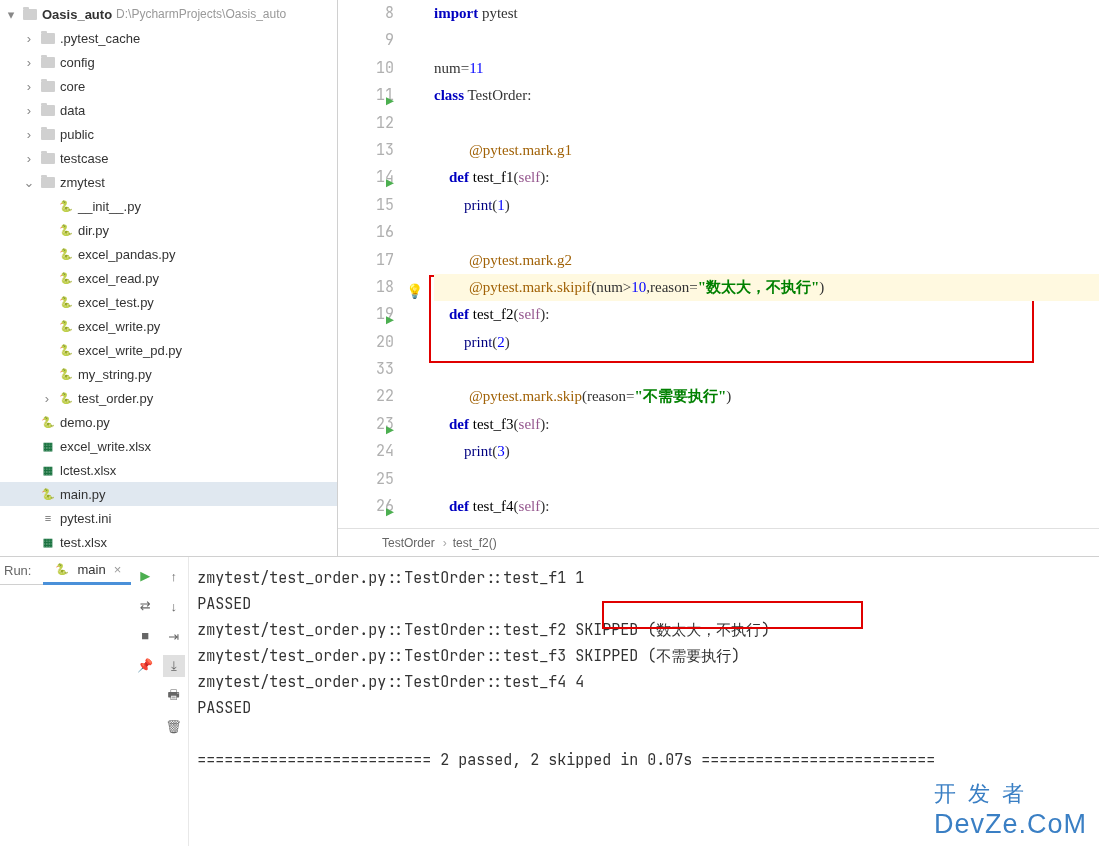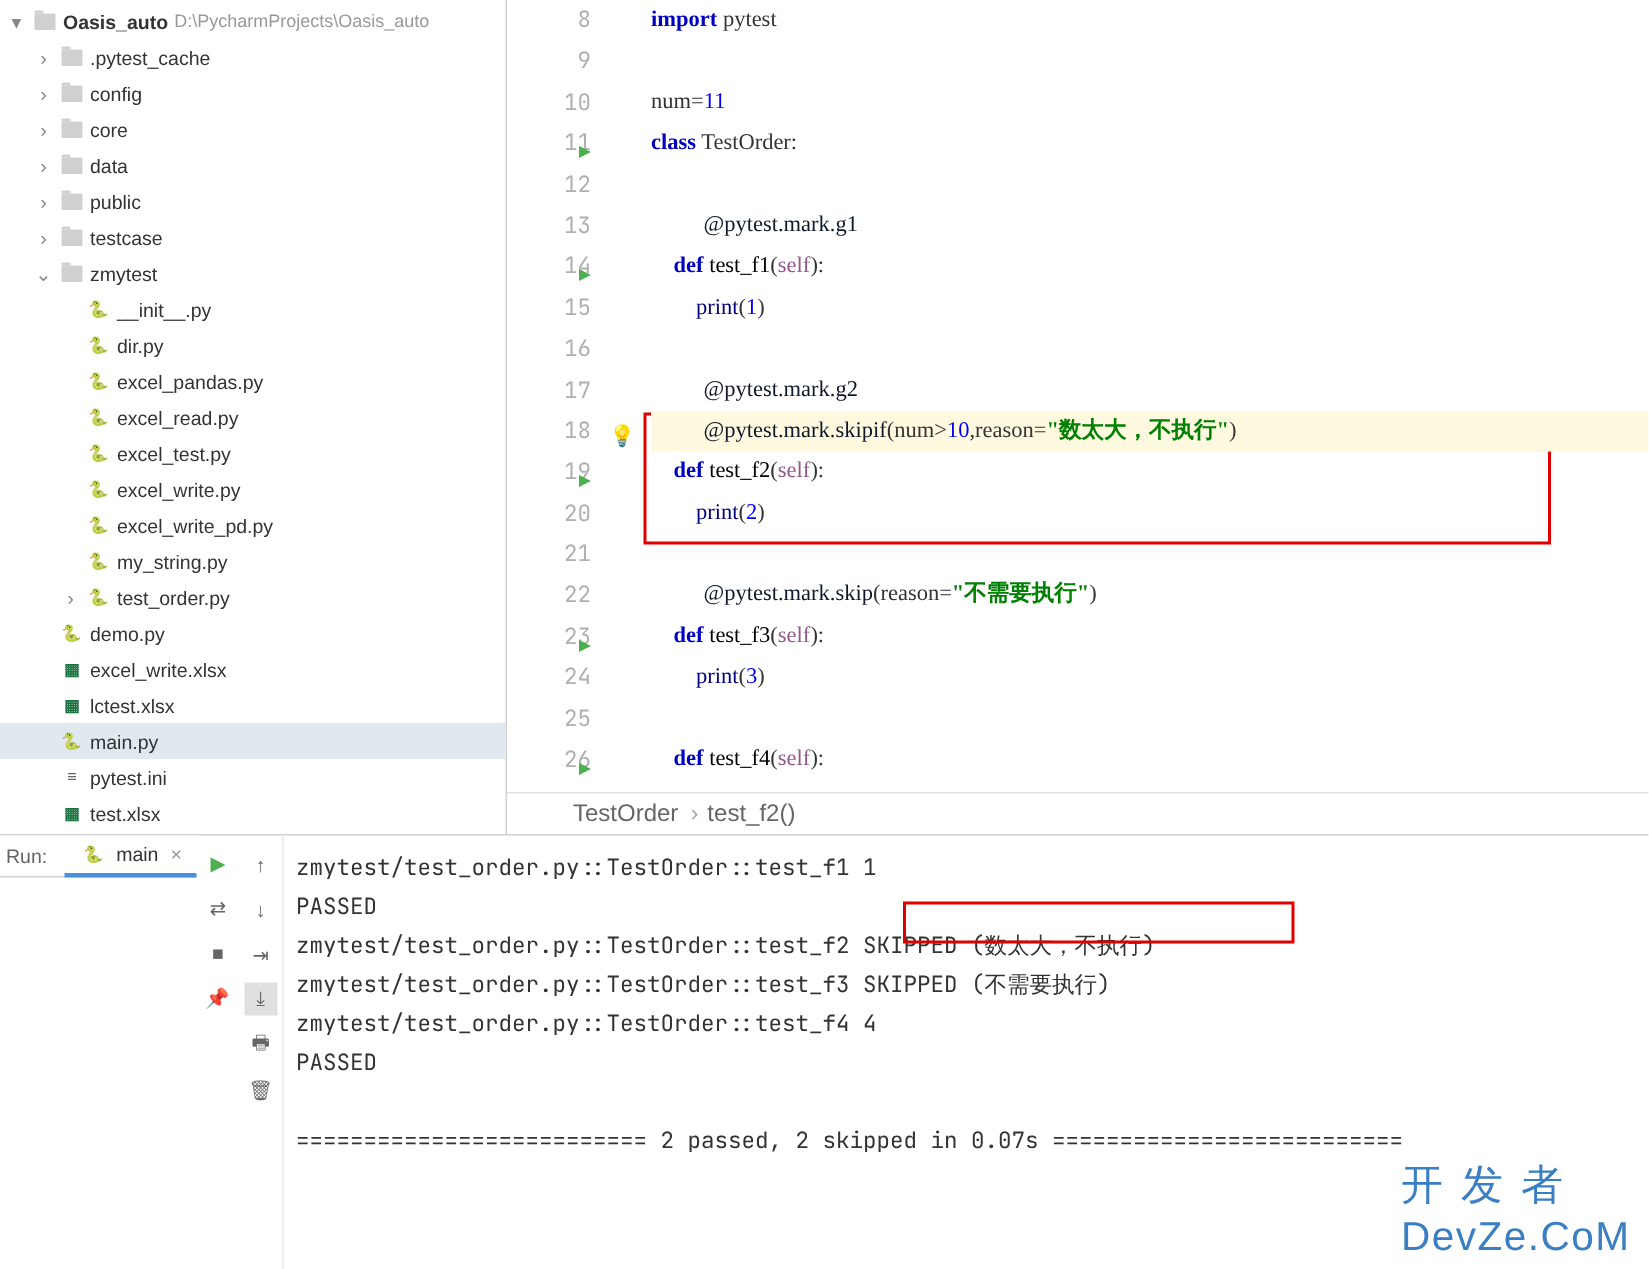--- a/index.html
+++ b/index.html
@@ -24,49 +24,49 @@
 .editor-pane { flex: 1; display: flex; flex-direction: column; background: #fff; }
 .editor-body { flex: 1; display: flex; overflow: hidden; font-family: "JetBrains Mono", Consolas, monospace; font-size: 15px; }
 .gutter { width: 66px; text-align: right; color: #b0b0b0; padding-right: 10px; user-select: none; }
 .gutter-line { height: 27.4px; line-height: 27.4px; position: relative; }
 .run-marker { position: absolute; left: 48px; top: 6px; color: #4caf50; font-size: 13px; }
 .code-area { flex: 1; position: relative; padding-left: 30px; }
 .code-line { height: 27.4px; line-height: 27.4px; white-space: pre; position: relative; font-family: Liberation Serif, serif; }
 .code-line.highlighted { background: #fff9e0; }
 .bulb { position: absolute; left: -28px; top: 4px; color: #f0a020; font-size: 14px; }
 .kw { color: #0000c0; font-weight: bold; }
-.dec { color: #0f172a; padding-left: 20px; }
+.dec { color: #a16207; padding-left: 20px; }
 .fn { color: #000; }
 .self { color: #94558d; }
 .num { color: #0000ff; }
 .str { color: #008000; font-weight: bold; }
 .builtin { color: #000080; }
 .redbox1 { position: absolute; border: 2px solid #e00000; left: 25px; top: 275px; width: 605px; height: 88px; pointer-events: none; }
 
-.breadcrumb { height: 28px; border-top: 1px solid #e0e0e0; display: flex; align-items: center; padding-left: 44px; font-size: 16px; color: #666; }
+.breadcrumb { height: 28px; border-top: 1px solid #e0e0e0; display: flex; align-items: center; padding-left: 44px; font-size: 12px; color: #666; }
 .breadcrumb span { margin-right: 2px; }
 .breadcrumb .sep { color: #aaa; margin: 0 6px; }
 
 .bottom-pane { flex: 1; display: flex; flex-direction: row; }
 .run-tab-bar { height: 28px; display: flex; align-items: center; border-bottom: 1px solid #d0d0d0; padding-left: 4px; background: #fff; }
 .run-label { color: #666; margin-right: 12px; }
 .run-tab { display: flex; align-items: center; height: 28px; padding: 0 10px; border-bottom: 3px solid #4a90d9; }
 .run-tab .icon-py { margin-right: 6px; }
 .run-tab-close { margin-left: 8px; color: #999; cursor: pointer; }
 
 .console-area { flex: 1; display: flex; }
 .console-toolbar-left { width: 28px; display: flex; flex-direction: column; align-items: center; padding-top: 8px; gap: 10px; color: #666; }
 .console-toolbar-left div { cursor: pointer; height: 20px; display: flex; align-items: center; justify-content: center; }
 .console-toolbar-right { width: 30px; display: flex; flex-direction: column; align-items: center; padding-top: 8px; gap: 8px; color: #666; border-right: 1px solid #e8e8e8; }
 .console-toolbar-right div { cursor: pointer; height: 22px; display: flex; align-items: center; justify-content: center; width: 22px; }
 .console-output { flex: 1; font-family: "JetBrains Mono", Consolas, monospace; font-size: 15px; padding: 8px 0 0 8px; line-height: 26px; white-space: pre; position: relative; color: #333; }
 .redbox2 { position: absolute; border: 2px solid #e00000; left: 413px; top: 44px; width: 261px; height: 28px; pointer-events: none; }
 
 .watermark { position: absolute; right: 12px; bottom: 6px; text-align: left; font-family: "Microsoft YaHei", sans-serif; pointer-events: none; }
-.watermark .cn { color: #3a7fc4; font-size: 28px; letter-spacing: 12px; font-weight: 400; }
+.watermark .cn { color: #3a7fc4; font-size: 22px; letter-spacing: 12px; font-weight: 400; }
 .watermark .en { color: #3a7fc4; font-size: 27px; letter-spacing: 1px; }
 </style>
 </head>
 <body>
 
 <div class="main-container">
   <div class="top-pane">
 
     <div class="project-tree">
       <div class="tree-item">
@@ -275,21 +275,21 @@
             <div class="gutter-line">11<span class="run-marker">▶</span></div>
             <div class="gutter-line">12</div>
             <div class="gutter-line">13</div>
             <div class="gutter-line">14<span class="run-marker">▶</span></div>
             <div class="gutter-line">15</div>
             <div class="gutter-line">16</div>
             <div class="gutter-line">17</div>
             <div class="gutter-line">18</div>
             <div class="gutter-line">19<span class="run-marker">▶</span></div>
             <div class="gutter-line">20</div>
-            <div class="gutter-line">21</div>
+            <div class="gutter-line">33</div>
             <div class="gutter-line">22</div>
             <div class="gutter-line">23<span class="run-marker">▶</span></div>
             <div class="gutter-line">24</div>
             <div class="gutter-line">25</div>
             <div class="gutter-line">26<span class="run-marker">▶</span></div>
           </div>
         <div class="code-area" id="code-area">
           <div class="redbox1"></div>
         <div class="code-line"><span class="kw">import</span> pytest</div>
             <div class="code-line"></div>

